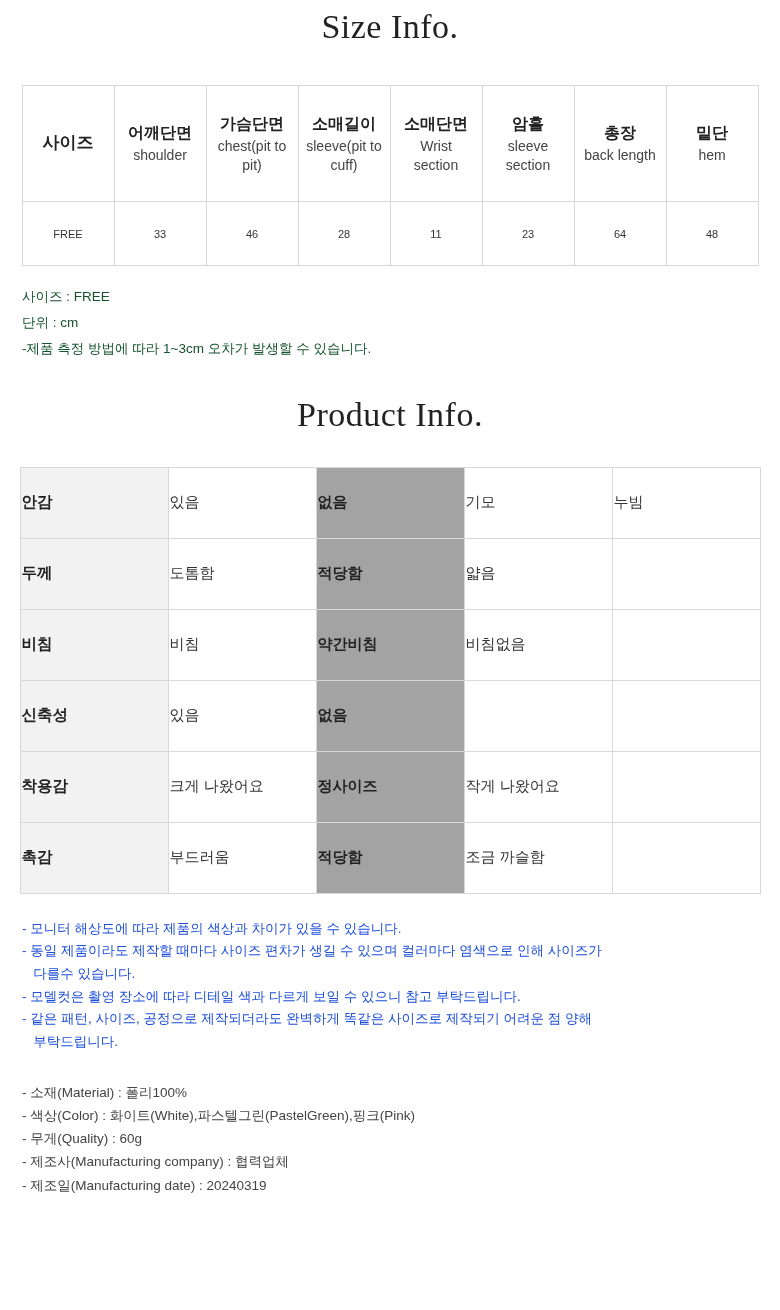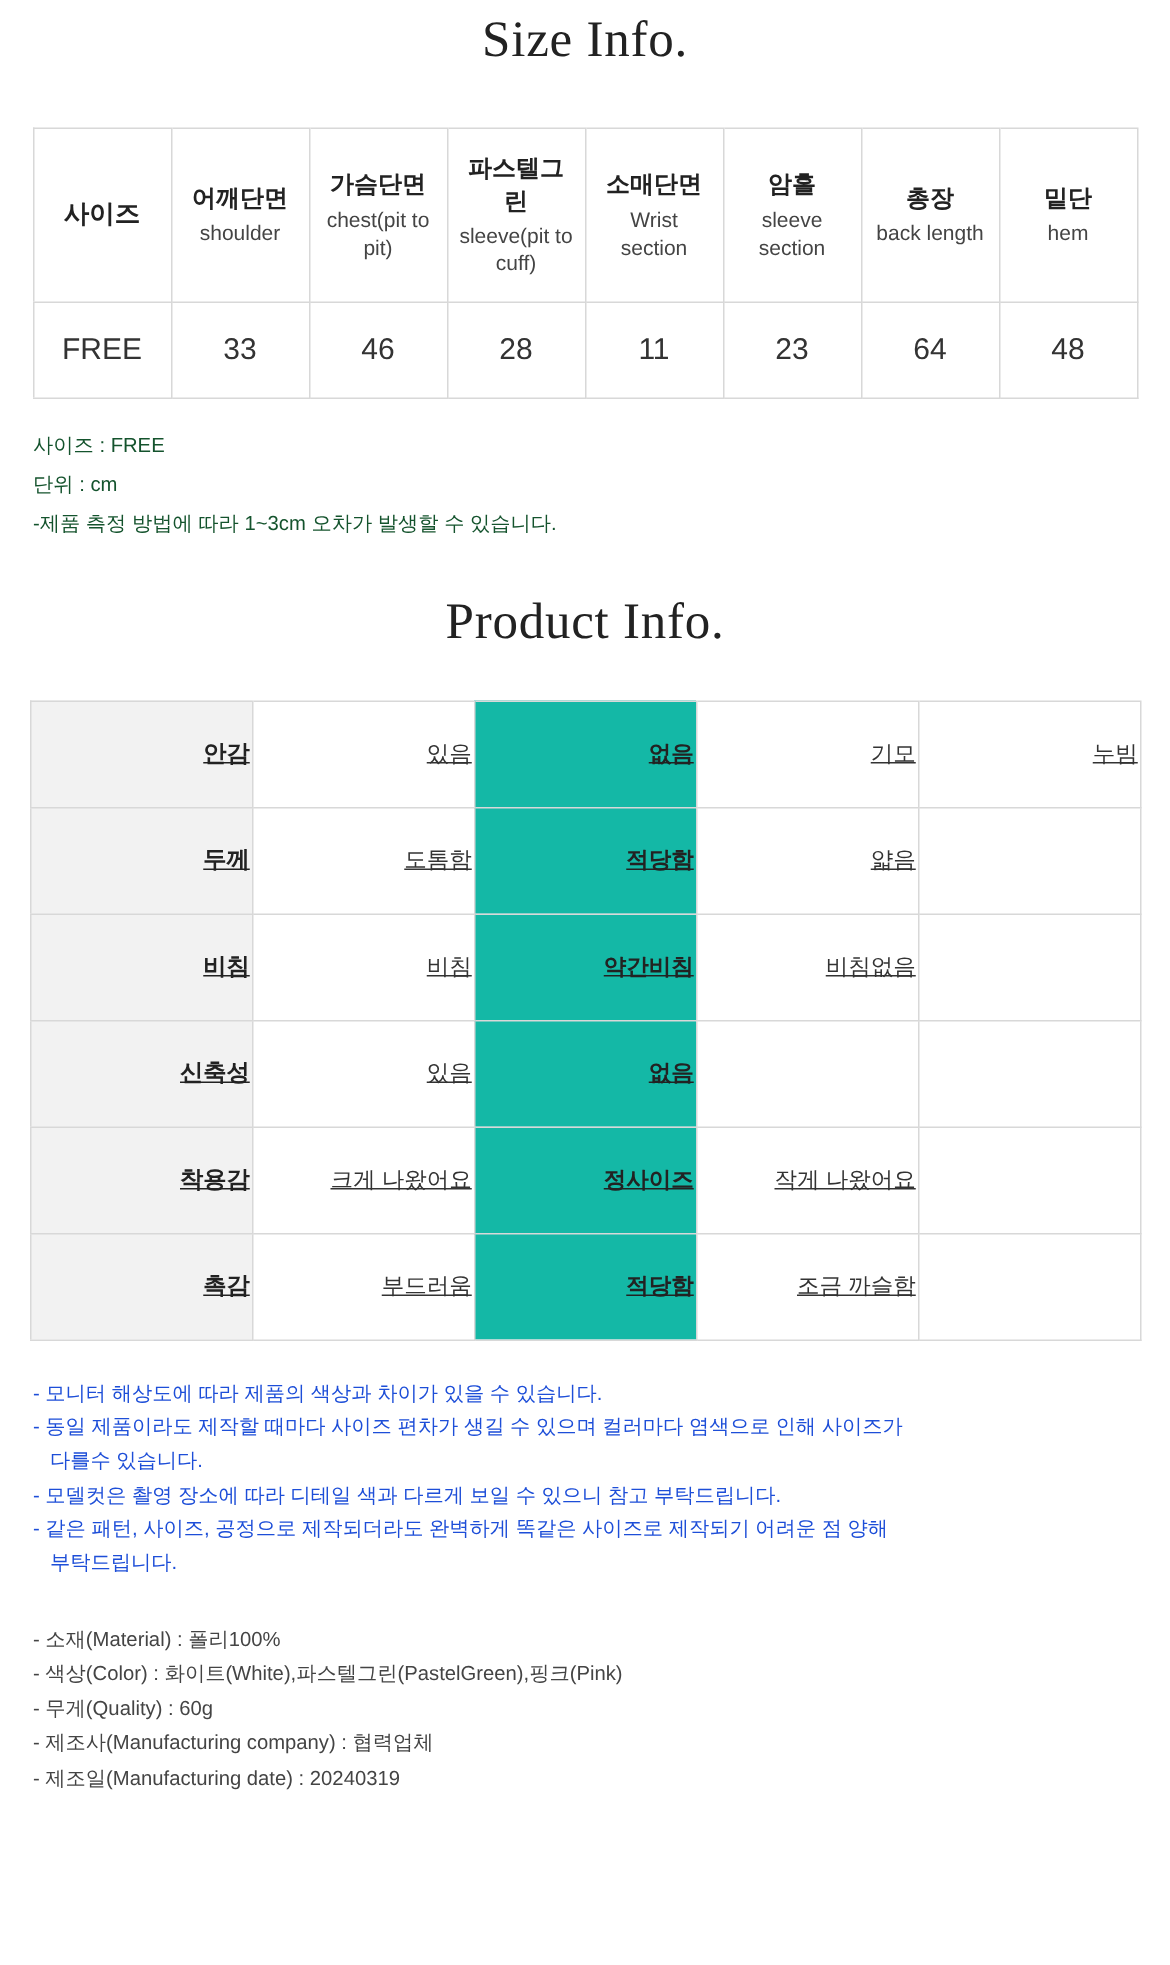--- a/index.html
+++ b/index.html
@@ -64,21 +64,21 @@
     display: block;
     font-size: 14px;
     color: #444444;
     margin-top: 3px;
   }
   .size-table thead th.single .kr {
     font-size: 17px;
   }
   .size-table tbody td {
     height: 61px;
-    font-size: 20px;
+    font-size: 11px;
     color: #333333;
   }
 
   .size-notes {
     width: 736px;
     margin: 18px auto 0 auto;
     font-size: 13.5px;
     line-height: 1.92;
     color: #14532d;
   }
@@ -86,35 +86,34 @@
   
   .product-table {
     width: 736px;
     margin: 33px auto 0 auto;
     border-top: 1px solid #d8d8d8;
     border-left: 1px solid #d8d8d8;
   }
   .product-table td {
     border-right: 1px solid #d8d8d8;
     border-bottom: 1px solid #d8d8d8;
-    text-align: right;
+    text-align: left;
     vertical-align: middle;
     height: 68px;
     font-size: 15px;
     color: #333333;
-    text-decoration: underline;
   }
   .product-table td.label {
     background: #f2f2f2;
     font-weight: bold;
     color: #222222;
     font-size: 15.5px;
   }
   .product-table td.selected {
-    background: #14b8a6;
+    background: #a3a3a3;
     font-weight: bold;
     color: #222222;
     margin-left: 32px;
   }
   .product-table td.empty { background: #ffffff; }
 
   .notes-block {
     width: 736px;
     margin: 24px auto 0 auto;
     font-size: 13.5px;
@@ -159,21 +158,21 @@
         </th>
         <th>
           <span class="kr">어깨단면</span>
           <span class="en">shoulder</span>
         </th>
         <th>
           <span class="kr">가슴단면</span>
           <span class="en">chest(pit to pit)</span>
         </th>
         <th>
-          <span class="kr">파스텔그린</span>
+          <span class="kr">소매길이</span>
           <span class="en">sleeve(pit to cuff)</span>
         </th>
         <th>
           <span class="kr">소매단면</span>
           <span class="en">Wrist section</span>
         </th>
         <th>
           <span class="kr">암홀</span>
           <span class="en">sleeve section</span>
         </th>

